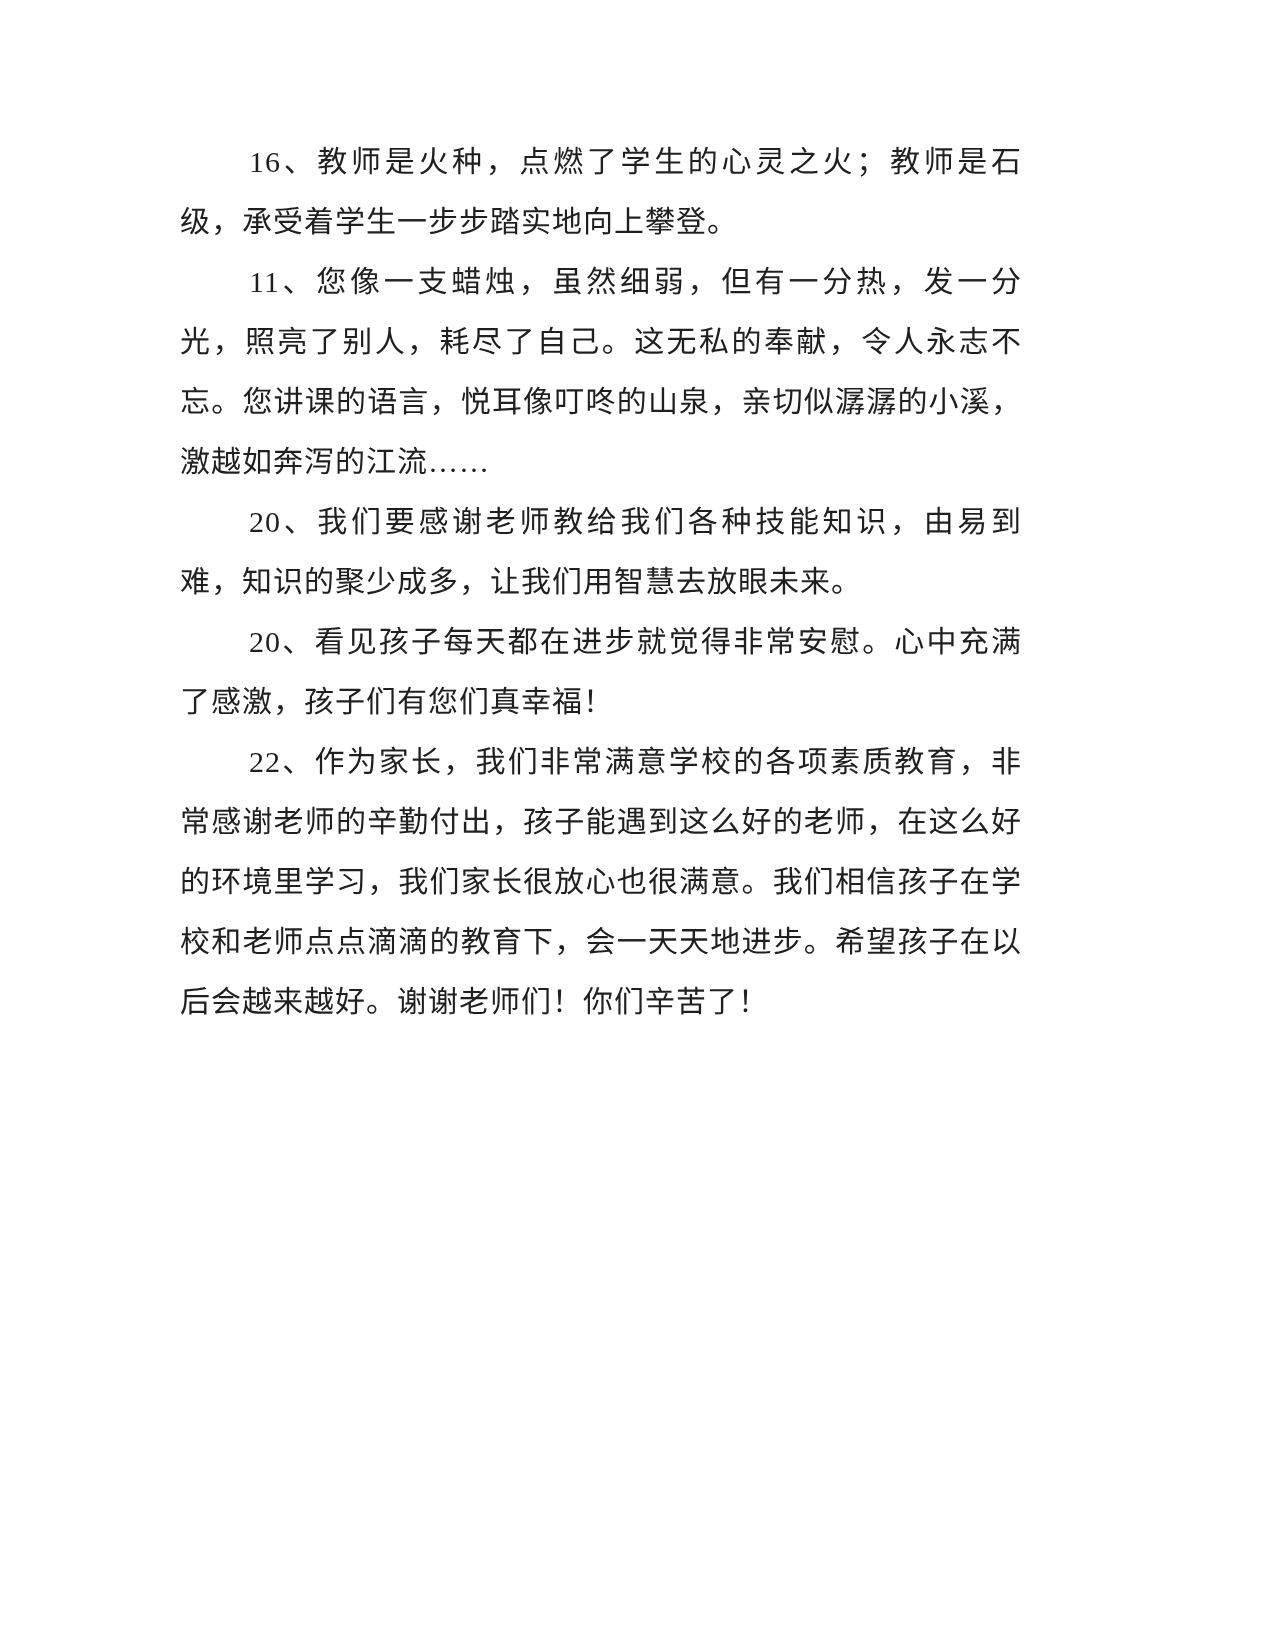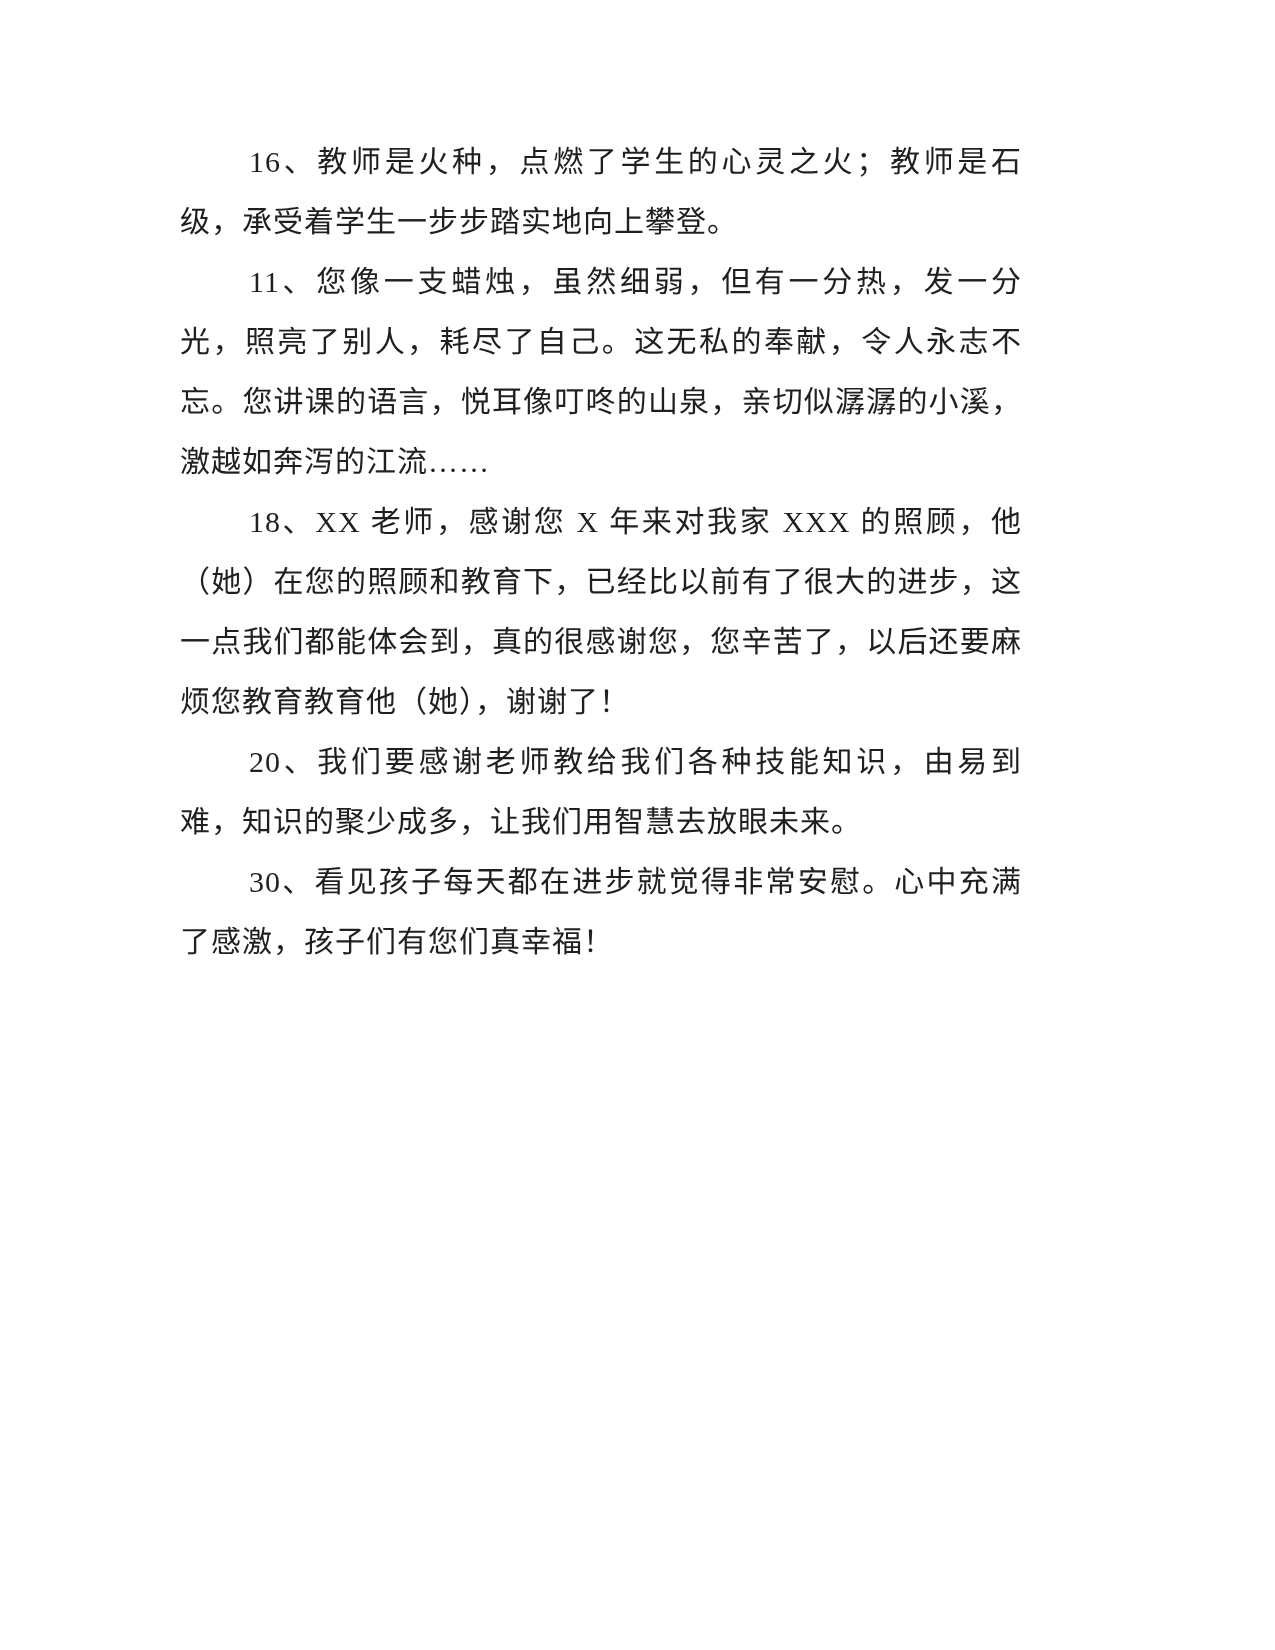--- a/index.html
+++ b/index.html
@@ -40,17 +40,17 @@
     margin: 0;
   }
 </style>
 </head>
 <body>
 
 <div class="page">
   <div class="content">
     <p class="para">16、教师是火种，点燃了学生的心灵之火；教师是石级，承受着学生一步步踏实地向上攀登。</p>
     <p class="para">11、您像一支蜡烛，虽然细弱，但有一分热，发一分光，照亮了别人，耗尽了自己。这无私的奉献，令人永志不忘。您讲课的语言，悦耳像叮咚的山泉，亲切似潺潺的小溪，激越如奔泻的江流……</p>
-    <p class="para">18、XX 老师，感谢您 X 年来对我家 XXX 的照顾，他（她）在您的照顾和教育下，已经比以前有了很大的进步，这一点我们都能体会到，真的很感谢您，您辛苦了，以后还要麻烦您教育教育他（她），谢谢了！</p>
     <p class="para">20、我们要感谢老师教给我们各种技能知识，由易到难，知识的聚少成多，让我们用智慧去放眼未来。</p>
-    <p class="para">30、看见孩子每天都在进步就觉得非常安慰。心中充满了感激，孩子们有您们真幸福！</p>
+    <p class="para">20、看见孩子每天都在进步就觉得非常安慰。心中充满了感激，孩子们有您们真幸福！</p>
+    <p class="para">22、作为家长，我们非常满意学校的各项素质教育，非常感谢老师的辛勤付出，孩子能遇到这么好的老师，在这么好的环境里学习，我们家长很放心也很满意。我们相信孩子在学校和老师点点滴滴的教育下，会一天天地进步。希望孩子在以后会越来越好。谢谢老师们！你们辛苦了！</p>
   </div>
 </div>
 
 </body></html>

